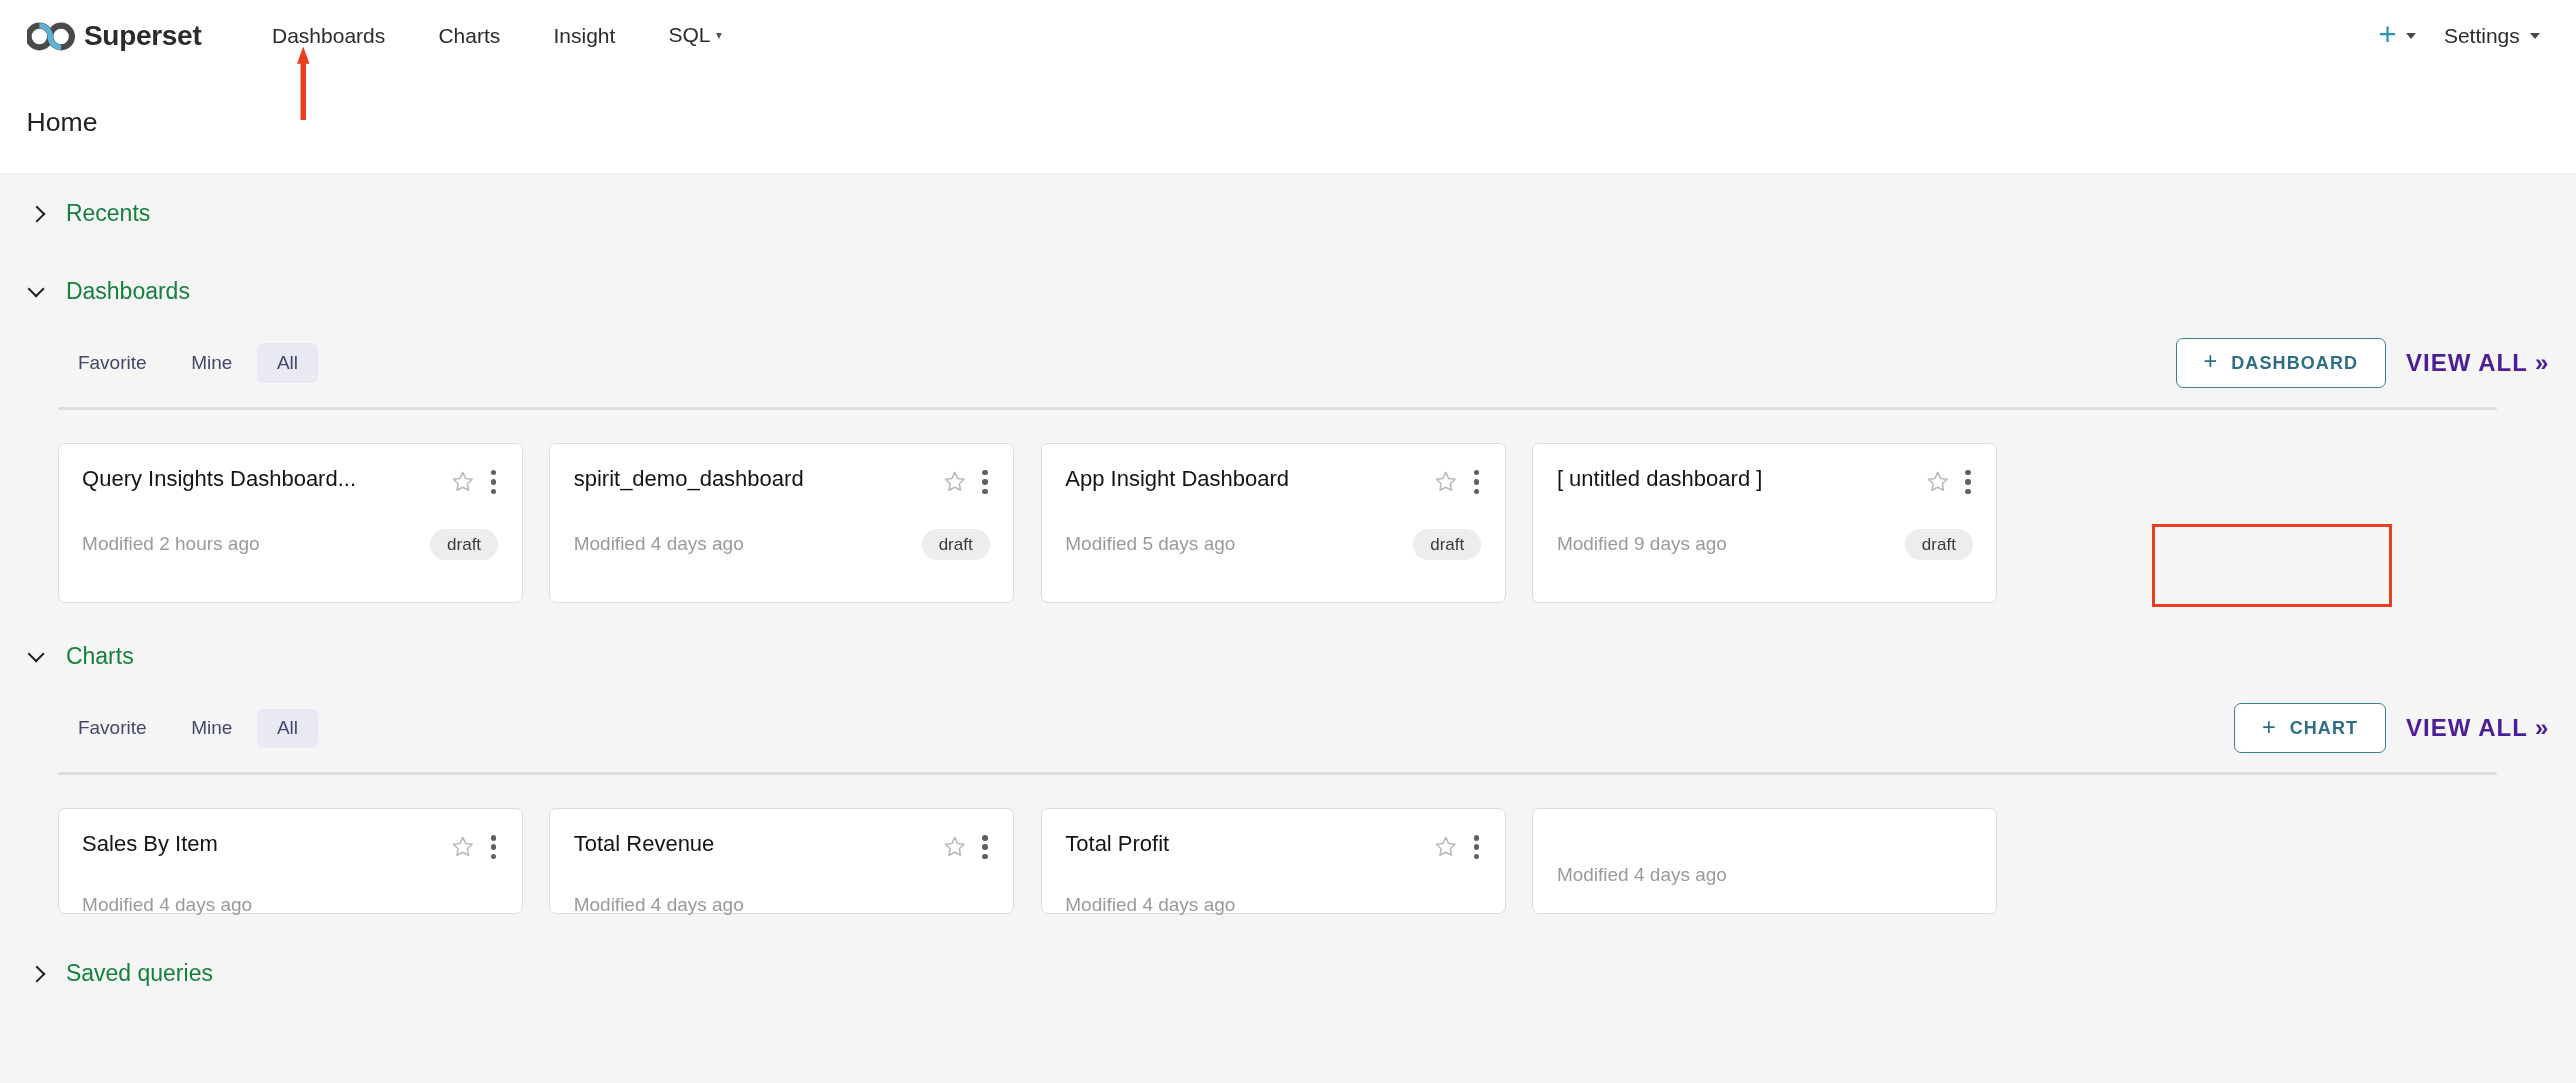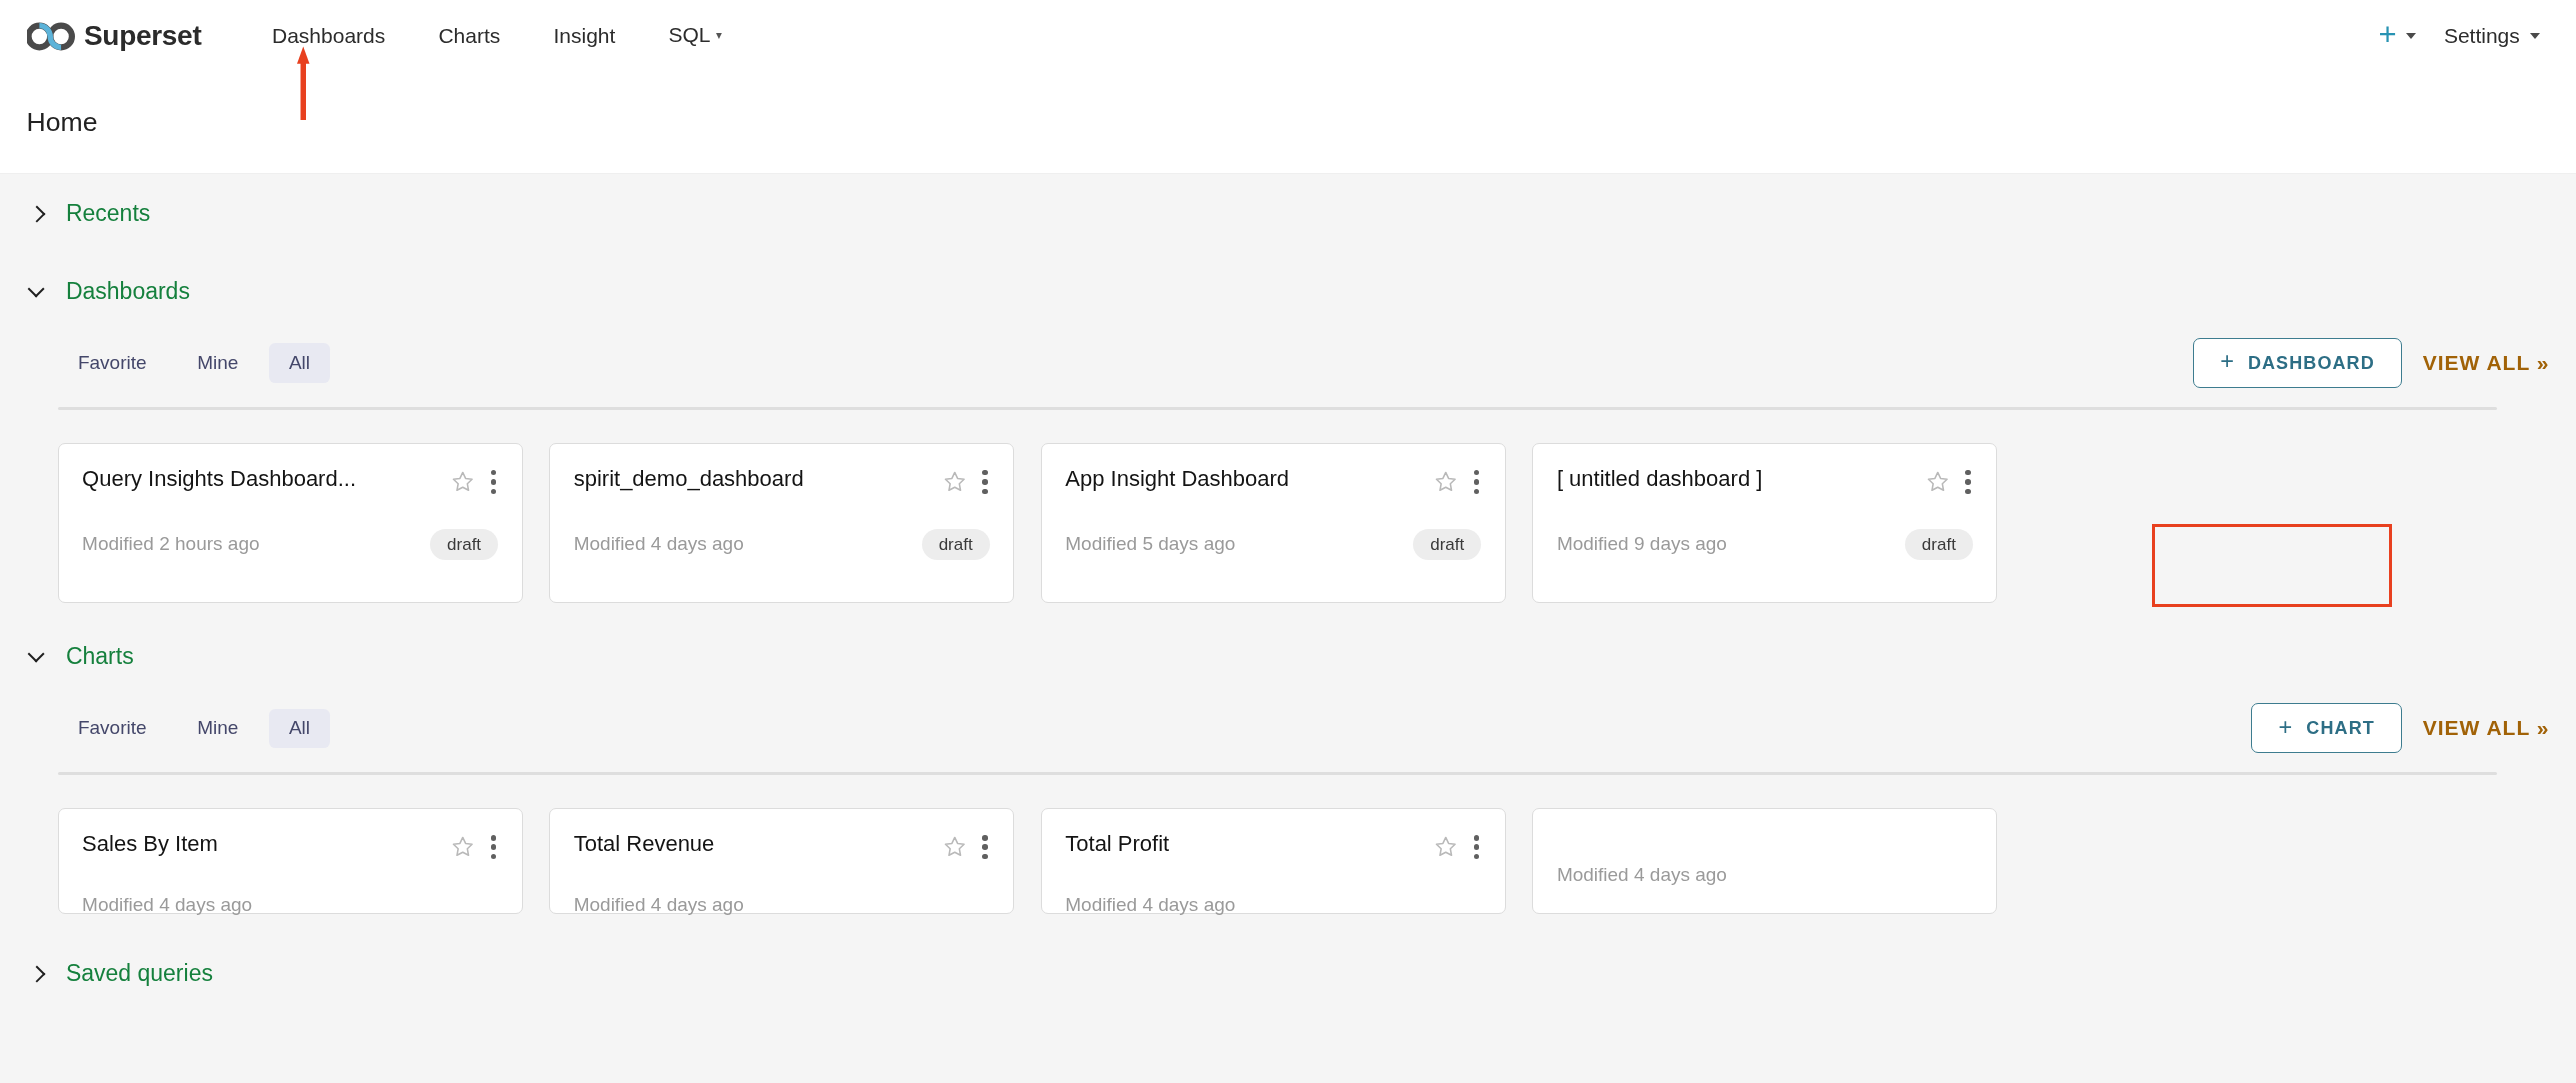--- a/index.html
+++ b/index.html
@@ -149,21 +149,21 @@
   .collapse-title { font-size: 23px; color: #15803d; }
 
   .panel { padding-left: 31px; }
 
   .tabs-row {
     display: flex;
     align-items: center;
     position: relative;
     height: 66px;
   }
-  .tabs { display: flex; align-items: center; gap: 10px; }
+  .tabs { display: flex; align-items: center; gap: 4px; }
   .tab {
     font-size: 19px;
     color: #44476a;
     padding: 8.6px 20.3px;
     border-radius: 6.3px;
     cursor: pointer;
     white-space: nowrap;
   }
   .tab.active { background: #e8e9f2; }
 
@@ -184,24 +184,24 @@
     padding: 12.5px 26.6px;
     cursor: pointer;
     display: flex;
     align-items: center;
     gap: 14px;
     line-height: 1;
     font-family: "Liberation Sans", sans-serif;
   }
   .btn-outline .plus { font-size: 23.5px; font-weight: 400; letter-spacing: 0; position: relative; top: -0.8px;}
   .view-all {
-    font-size: 21px;
+    font-size: 24px;
     font-weight: bold;
     letter-spacing: 1px;
-    color: #a16207;
+    color: #4c1d95;
     cursor: pointer;
     white-space: nowrap;
   }
 
   .divider {
     height: 3.1px;
     background: #dedede;
     margin: 11px 52px 0 0;
     border-radius: 1.6px;
   }

